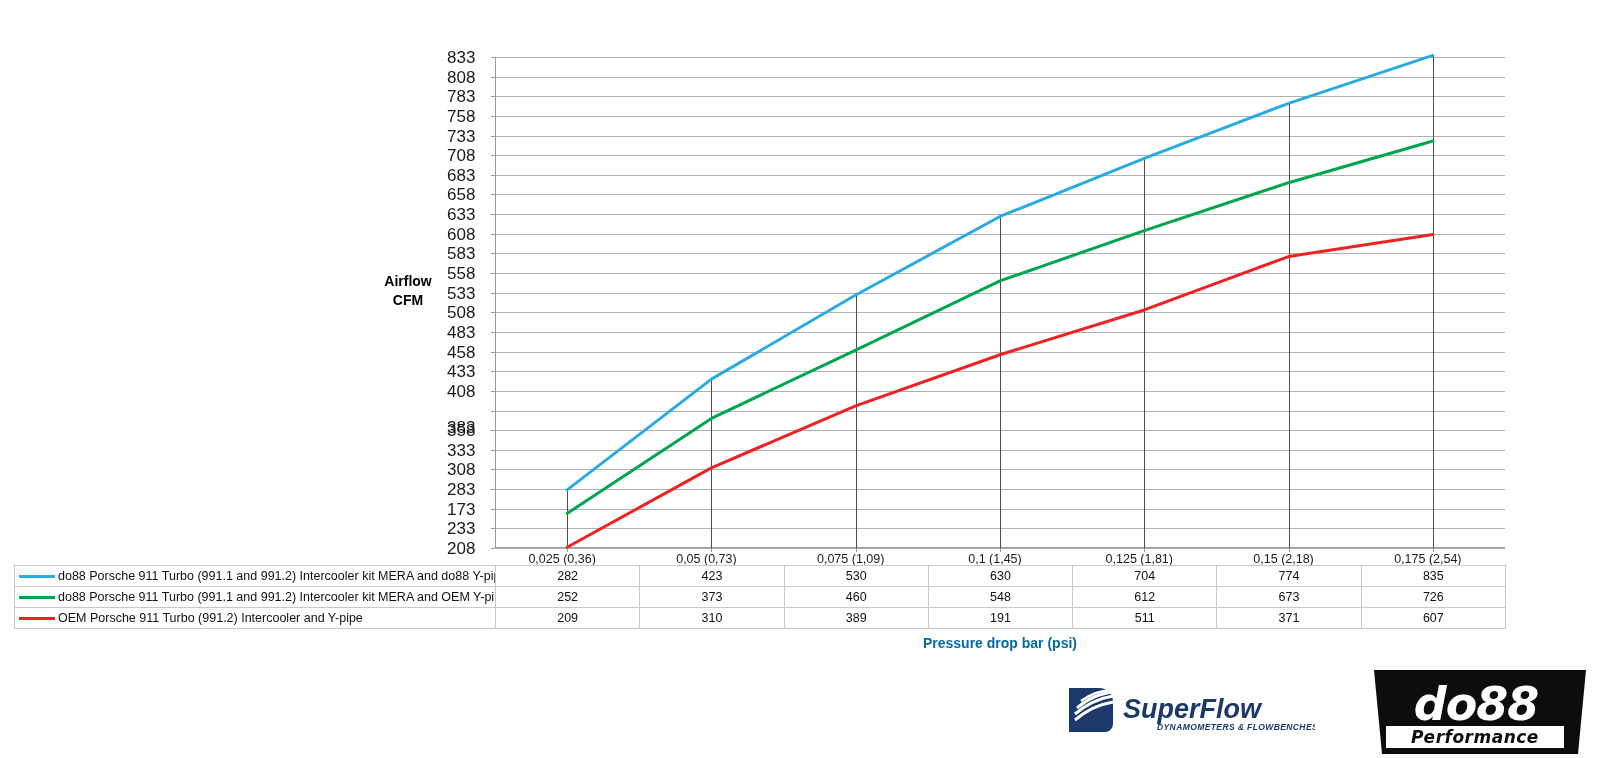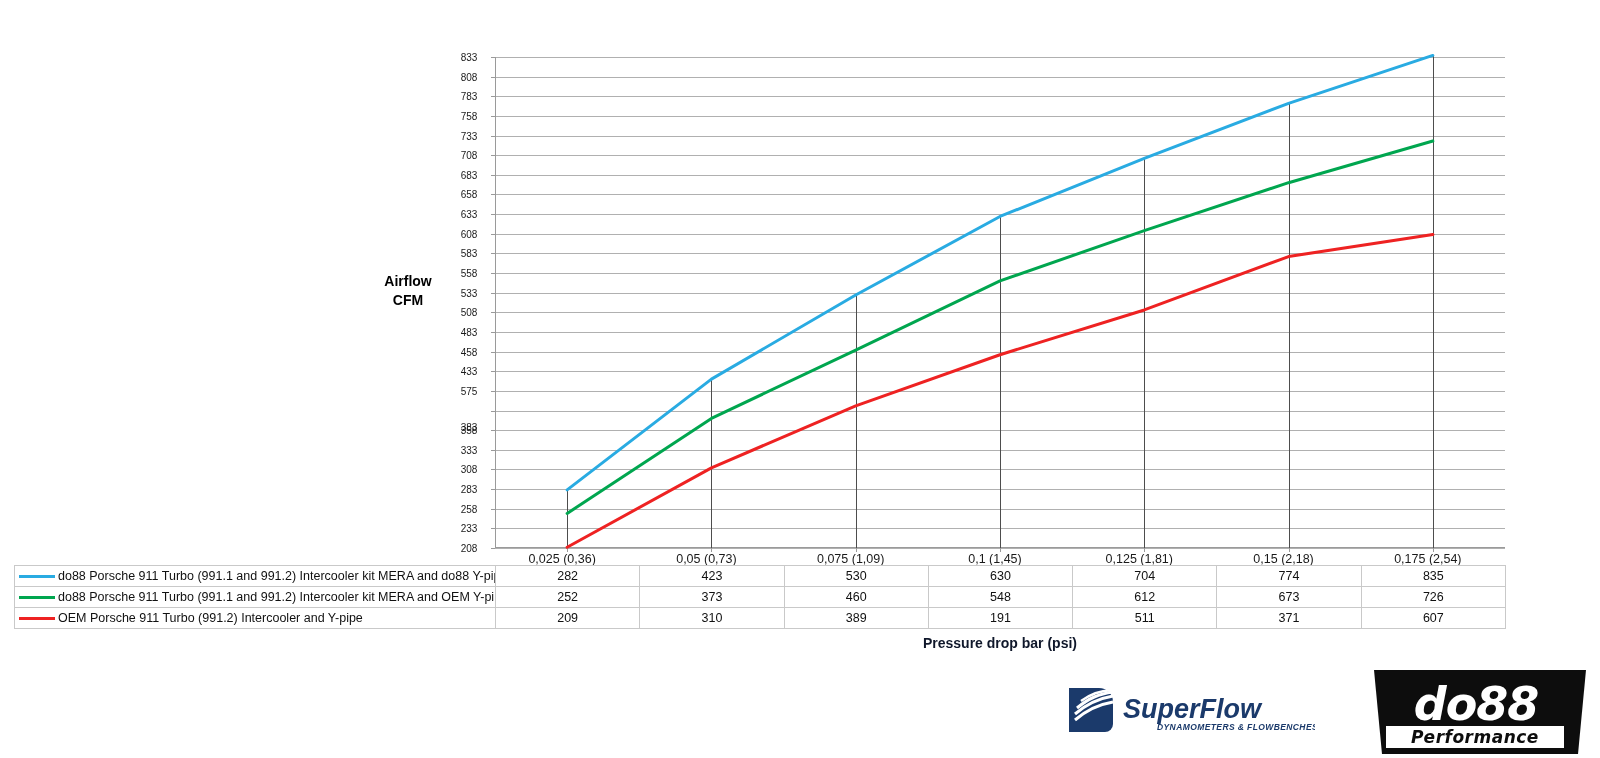--- a/index.html
+++ b/index.html
@@ -56,22 +56,22 @@
   svg.series-svg {
     position: absolute; left: 0; top: 0;
     width: 1010px; height: 491px;
     overflow: visible;
   }
 
   
   .ylabels { position: absolute; left: 447px; top: 57px; width: 44px; height: 491px; }
   .ylabel {
     position: absolute; right: 0; width: 44px;
-    text-align: center;
-    font-size: 10px; line-height: 13px;
+    text-align: left;
+    font-size: 17px; line-height: 13px;
     color: #1a1a1a;
   }
   .axis-title-y {
     position: absolute;
     left: 358px; top: 272px; width: 100px;
     text-align: center;
     font-size: 14px; font-weight: bold; line-height: 19px;
     color: #000;
   }
 
@@ -81,21 +81,21 @@
     position: absolute; top: 0;
     text-align: center;
     font-size: 12.5px; line-height: 17px;
     color: #1a1a1a;
   }
   .axis-title-x {
     position: absolute;
     left: 495px; top: 635px; width: 1010px;
     text-align: center;
     font-size: 14px; font-weight: bold;
-    color: #0f172a;
+    color: #0369a1;
   }
 
   
   .datatable {
     position: absolute;
     left: 14px; top: 565px;
     width: 1491px;
     border-collapse: collapse;
     table-layout: fixed;
   }
@@ -159,27 +159,27 @@
       <div class="ylabel" style="top: 131px;">658</div>
       <div class="ylabel" style="top: 151px;">633</div>
       <div class="ylabel" style="top: 171px;">608</div>
       <div class="ylabel" style="top: 190px;">583</div>
       <div class="ylabel" style="top: 210px;">558</div>
       <div class="ylabel" style="top: 230px;">533</div>
       <div class="ylabel" style="top: 249px;">508</div>
       <div class="ylabel" style="top: 269px;">483</div>
       <div class="ylabel" style="top: 289px;">458</div>
       <div class="ylabel" style="top: 308px;">433</div>
-      <div class="ylabel" style="top: 328px;">575</div>
+      <div class="ylabel" style="top: 328px;">408</div>
       <div class="ylabel" style="top: 364px;">383</div>
       <div class="ylabel" style="top: 367px;">358</div>
       <div class="ylabel" style="top: 387px;">333</div>
       <div class="ylabel" style="top: 406px;">308</div>
       <div class="ylabel" style="top: 426px;">283</div>
-      <div class="ylabel" style="top: 446px;">258</div>
+      <div class="ylabel" style="top: 446px;">173</div>
       <div class="ylabel" style="top: 465px;">233</div>
       <div class="ylabel" style="top: 485px;">208</div>
     </div>
 
 <div class="plot-wrap">
   <div class="plot-bg"></div>
   <div id="gridlines">
         <div class="gridline" style="top: 0px;"></div>
         <div class="tick-mark" style="top: 0px;"></div>
         <div class="gridline" style="top: 20px;"></div>

